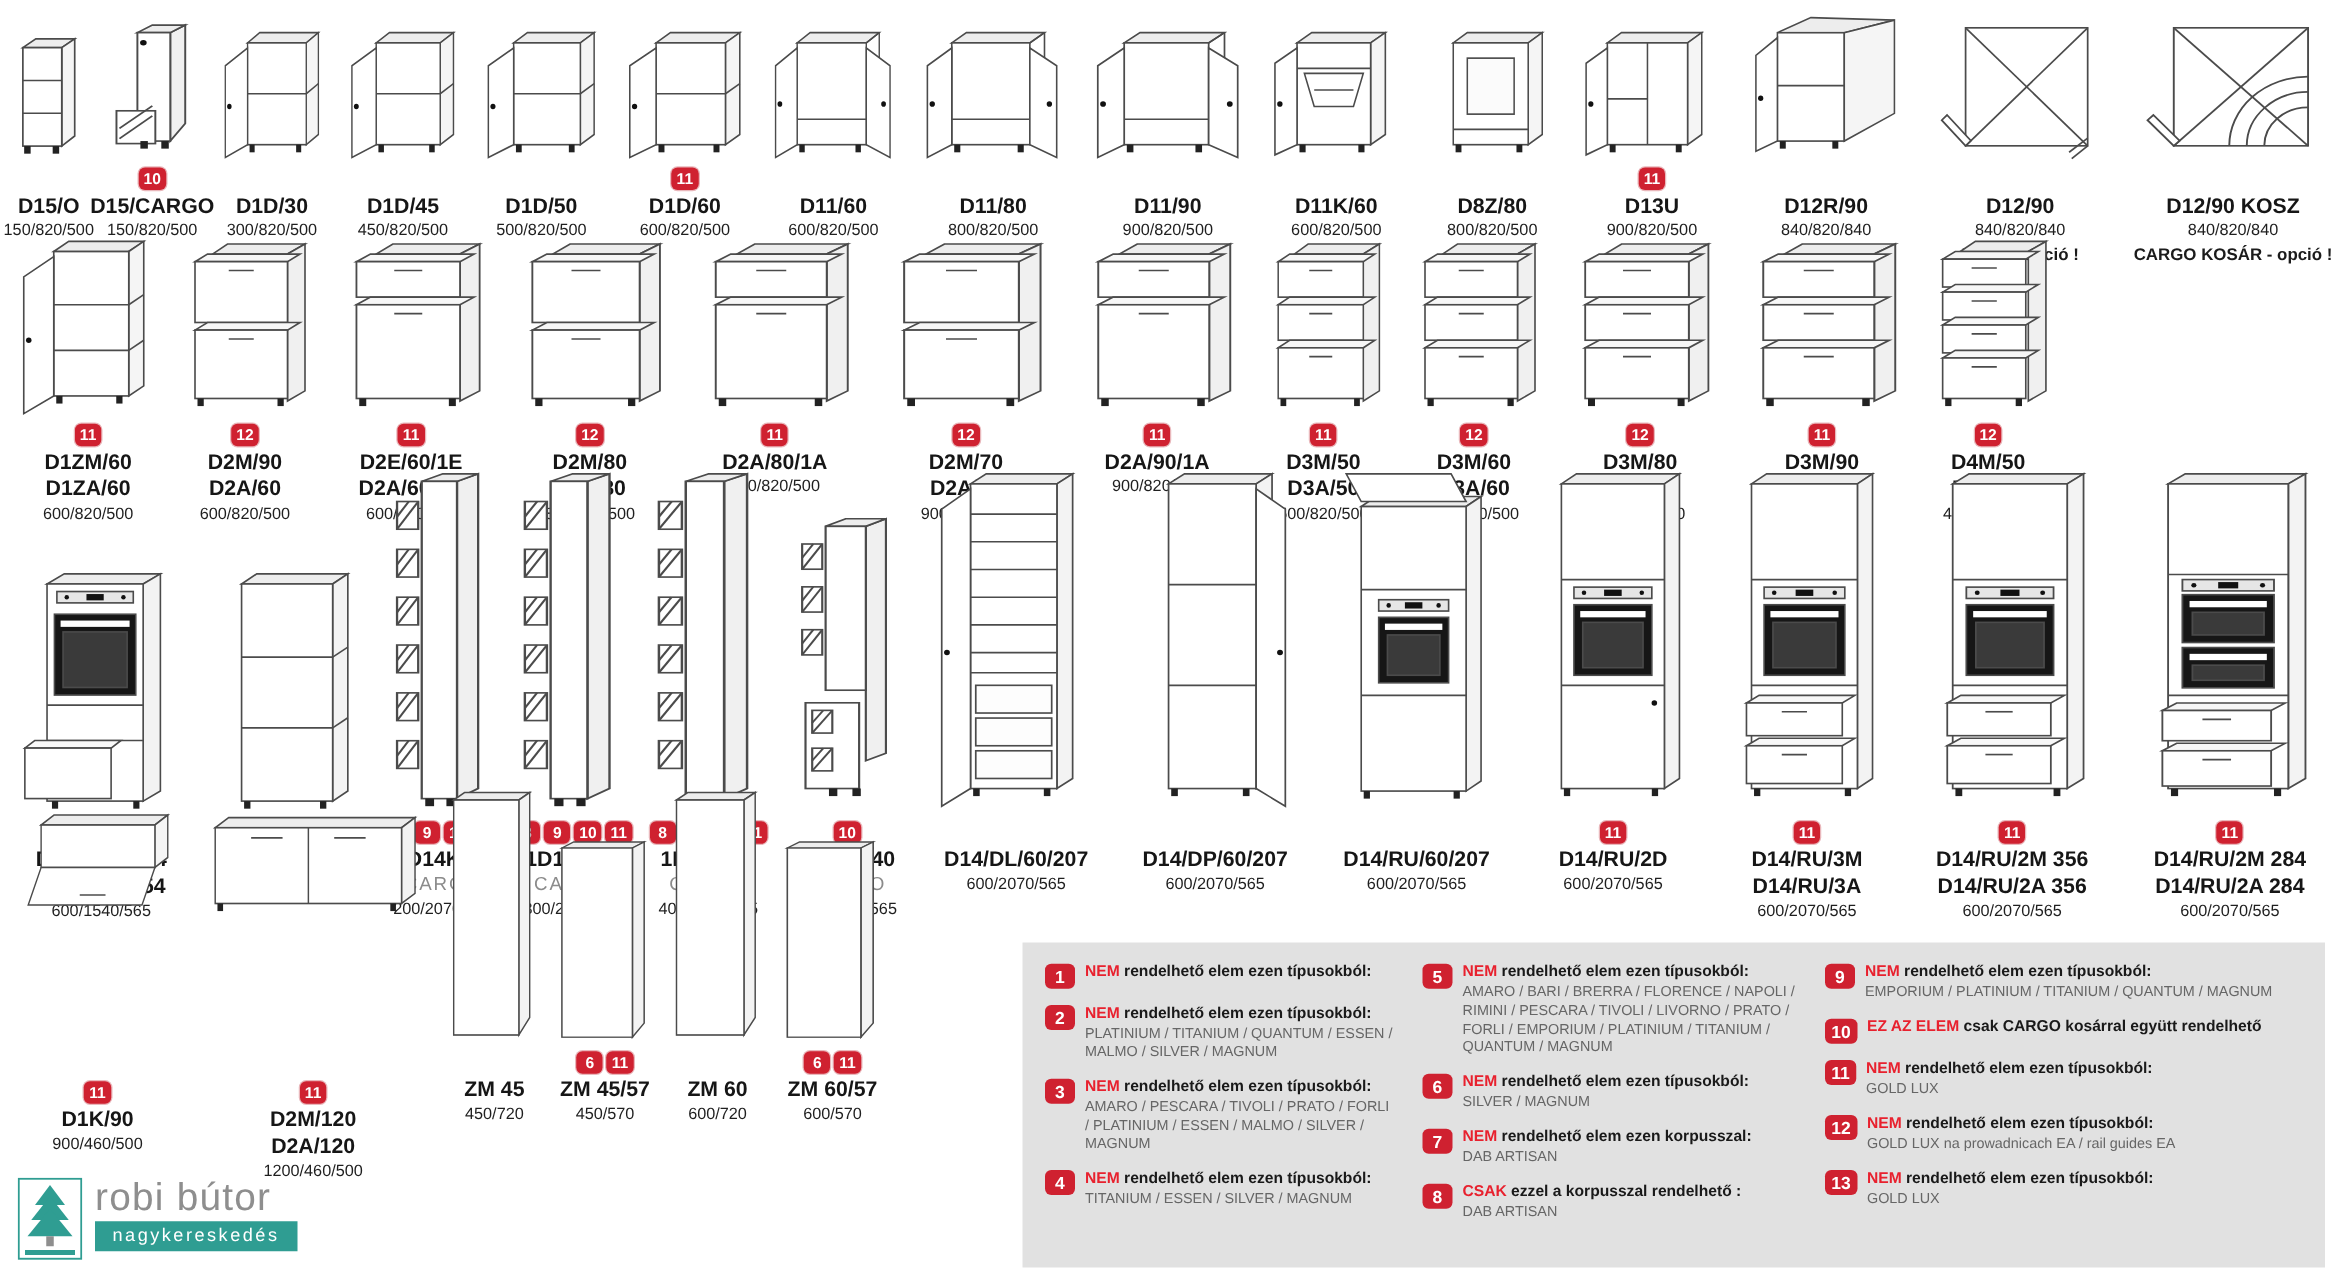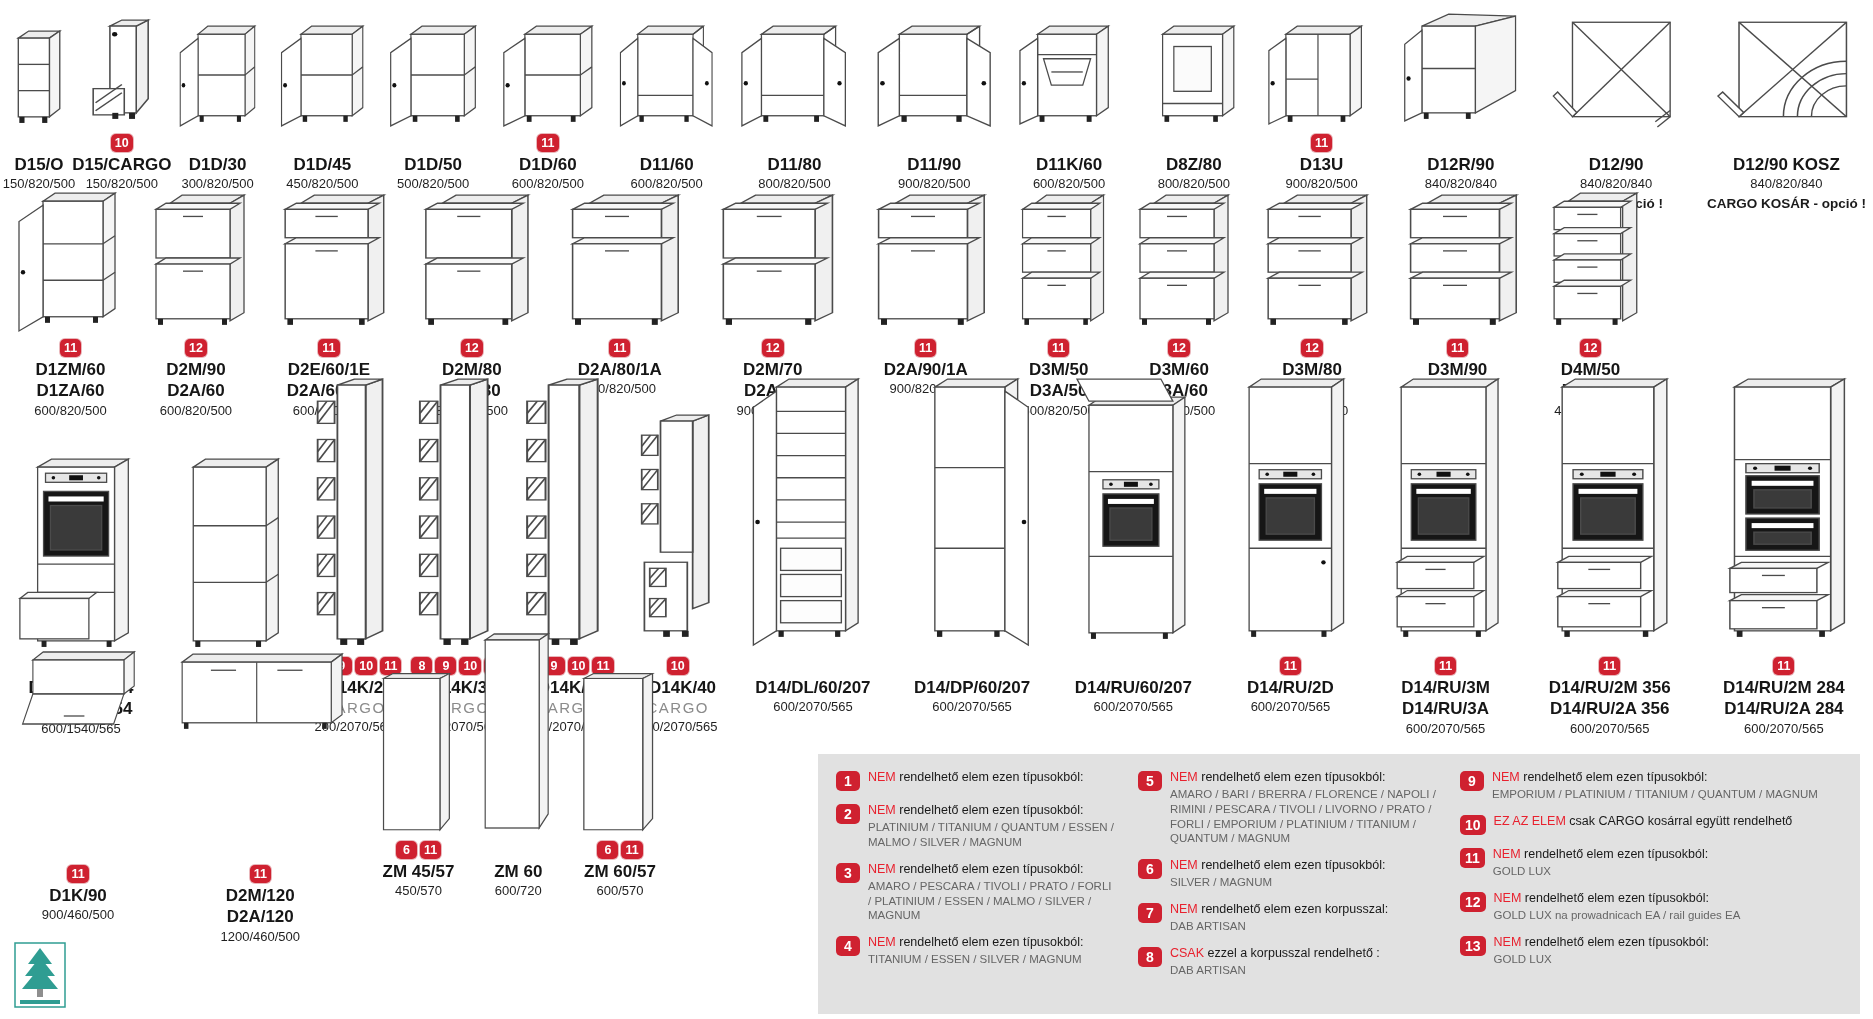--- a/index.html
+++ b/index.html
@@ -26,21 +26,21 @@
   .note{font-size:13.5px;font-weight:700;color:#1b1b1b;margin-top:3px;white-space:nowrap}
   #legend{position:absolute;left:818px;top:754px;width:1042px;height:260px;background:#e1e1e1;
           display:flex;gap:22px;padding:16px 18px;box-sizing:border-box}
   .lcol{display:flex;flex-direction:column;gap:12px}
   .lcol:nth-child(1){width:280px}
   .lcol:nth-child(2){width:300px}
   .lcol:nth-child(3){flex:1}
   .litem{display:flex;gap:8px;align-items:flex-start}
   .lbadge{background:#cf2130;color:#fff;font-weight:700;font-size:14px;padding:3px 5px;border-radius:5px;
           line-height:1;margin-top:1px;min-width:14px;text-align:center}
-  .lhead{font-size:12.5px;font-weight:400;color:#191919;line-height:1.22}
+  .lhead{font-size:12.5px;font-weight:700;color:#191919;line-height:1.22}
   .lead{color:#e8212e}
   .lbody{font-size:11.5px;color:#666;line-height:1.28;margin-top:2px}
   #logo{position:absolute;left:14px;top:942px;display:flex;gap:10px;align-items:flex-start}
   #logo .t1{font-size:31px;color:#8e8e8e;letter-spacing:1px;line-height:1}
   #logo .t2{display:inline-block;color:#fff;font-size:14.5px;letter-spacing:2px;padding:4px 14px;margin-top:4px}
 </style>
 </head>
 <body>
 
 <div class="row" id="row1">
@@ -1103,20 +1103,34 @@
       </div>
       <div class="badges">
         <span class="badge">11</span>
       </div>
       <div class="lbl">D2M/120</div>
       <div class="lbl">D2A/120</div>
 
       <div class="dims">1200/460/500</div>
 
     </div>
+    <div class="item" style="width:85px">
+      <div class="fig ">
+        <svg width="78.2" height="205" viewBox="0 0 90 205" preserveAspectRatio="none">
+          <polygon points="8,8 18,2 78,2 68,8" fill="#ededed" stroke="#4b4b4b" stroke-width="1.3"></polygon>
+          <polygon points="68,8 78,2 78,182 68,196" fill="#f3f3f3" stroke="#4b4b4b" stroke-width="1.3"></polygon>
+          <rect x="8" y="8" width="60" height="188" fill="#fff" stroke="#4b4b4b" stroke-width="1.3"></rect>
+        </svg>
+      </div>
+      <div class="badges"></div>
+      <div class="lbl">ZM 45</div>
+
+      <div class="dims">450/720</div>
+
+    </div>
     <div class="item" style="width:92px">
       <div class="fig ">
         <svg width="84.64" height="165" viewBox="0 0 90 205" preserveAspectRatio="none">
           <polygon points="8,8 18,2 78,2 68,8" fill="#ededed" stroke="#4b4b4b" stroke-width="1.3"></polygon>
           <polygon points="68,8 78,2 78,182 68,196" fill="#f3f3f3" stroke="#4b4b4b" stroke-width="1.3"></polygon>
           <rect x="8" y="8" width="60" height="188" fill="#fff" stroke="#4b4b4b" stroke-width="1.3"></rect>
         </svg>
       </div>
       <div class="badges">
         <span class="badge">6</span>
@@ -1263,13 +1277,17 @@
   <span>
     <svg width="52" height="66" viewBox="0 0 52 66">
       <rect x="1" y="1" width="50" height="64" fill="#fff" stroke="#2f9d92" stroke-width="1.5"></rect>
       <polygon points="26,6 38,22 14,22" fill="#2f9d92"></polygon>
       <polygon points="26,15 41,34 11,34" fill="#2f9d92"></polygon>
       <polygon points="26,25 44,47 8,47" fill="#2f9d92"></polygon>
       <rect x="23" y="47" width="6" height="8" fill="#8e8e8e"></rect>
       <rect x="6" y="58" width="40" height="4" fill="#2f9d92"></rect>
     </svg>
   </span>
+  <span class="logo-text">
+    <div class="t1">robi bútor</div>
+    <div class="t2" style="background: rgb(47, 157, 146);">nagykereskedés</div>
+  </span>
 </div>
 
 </body></html>

